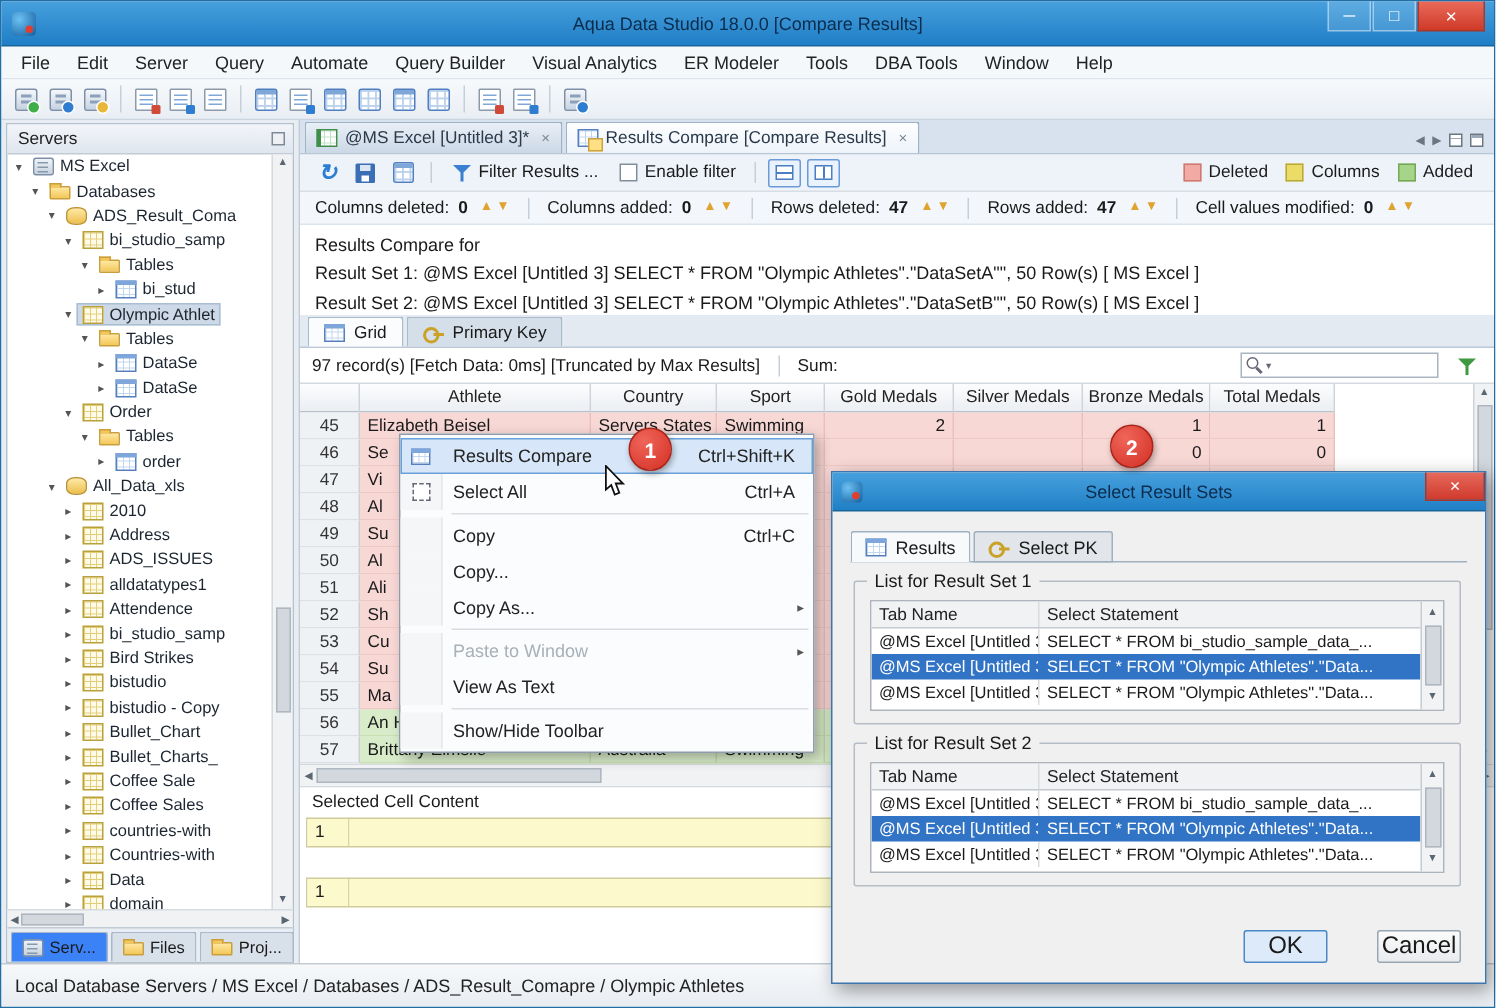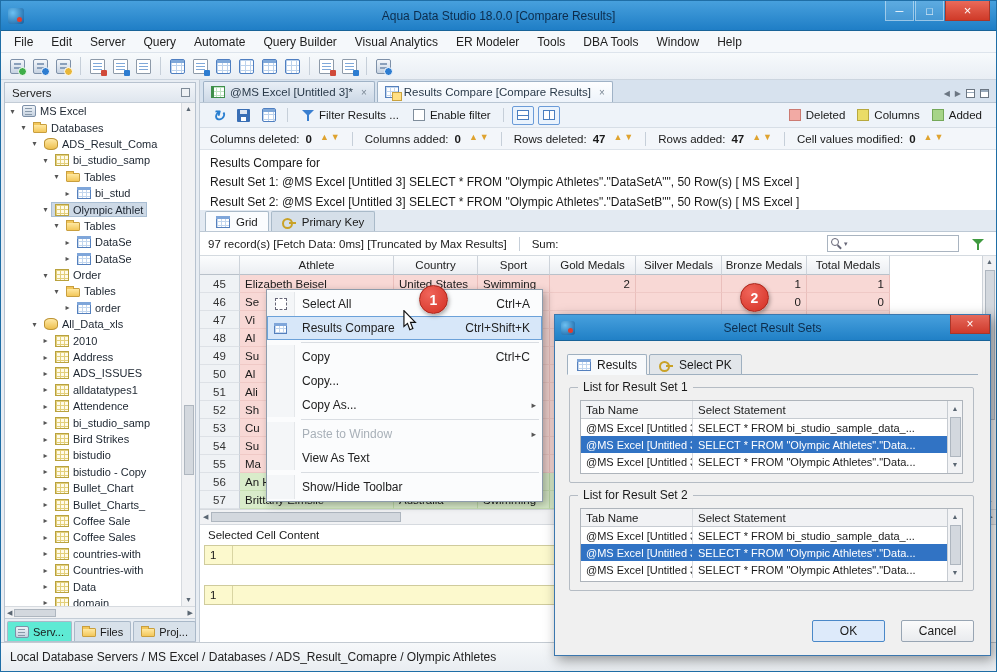--- a/index.html
+++ b/index.html
@@ -63,21 +63,21 @@
 .ti.key{border:none;background:none}
 .ti.key:before{content:"";position:absolute;left:0;top:2px;width:7px;height:7px;border:2px solid #c9a227;border-radius:50%}
 .ti.key:after{content:"";position:absolute;left:7px;top:6px;width:7px;height:2px;background:#c9a227;box-shadow:5px 2px 0 -3px #c9a227}
 .tvscroll{position:absolute;right:0;top:0;bottom:0;width:14px;background:#f1f2f4;border-left:1px solid #d6dadf;display:flex;flex-direction:column;align-items:center;font-size:7px;color:#5a6672}
 .tvscroll .thumb{width:10px;height:70px;background:#d3d8de;border:1px solid #aeb6bf;margin-top:290px}
 .sa{flex:none;line-height:12px}
 .lhscroll{height:12px;background:#f1f2f4;border-top:1px solid #d6dadf;display:flex;align-items:center;font-size:7px;color:#5a6672;padding:0 2px}
 .lhscroll .thumb{width:42px;height:8px;background:#d3d8de;border:1px solid #aeb6bf;margin:0 2px}
 .ltabs{height:23px;display:flex;align-items:flex-end;background:#e8edf3;border-top:1px solid #c3ccd6;padding-left:2px}
 .ltab{height:20px;padding:0 7px;display:flex;align-items:center;gap:4px;font-size:11px;border:1px solid #a9b8c8;border-bottom:none;background:#d8e1ea;margin-right:2px;border-radius:2px 2px 0 0}
-.ltab.active{background:#5eead4}
+.ltab.active{background:#3b82f6}
 
 .docbar{height:23px;background:#d7e2ee;border-bottom:1px solid #b9c6d4;display:flex;align-items:flex-end;padding-left:3px}
 #dtabs{display:flex;align-items:flex-start}
 .dtab{height:21px;display:flex;align-items:center;gap:5px;padding:0 7px;font-size:11.5px;border:1px solid #9fb2c6;border-bottom:none;background:linear-gradient(#e9eff6,#ccd8e6);color:#2a3a4a;margin-right:2px;border-radius:2px 2px 0 0;white-space:nowrap}
 .dtab.active{background:linear-gradient(#fdfeff,#edf3fa)}
 .dtab .x{color:#7a8794;font-size:10px;margin-left:3px}
 .docbar-right{margin-left:auto;display:flex;align-items:center;gap:5px;padding:0 7px 4px 0;color:#6b7682;font-size:8px}
 .nav.sq{width:9px;height:9px;border:1px solid #6b7682;background:linear-gradient(#fff 2px,#9ab 2px 3px,#fff 3px)}
 .nav.sq2{width:9px;height:9px;border:1px solid #6b7682;background:#fff;box-shadow:inset 0 2px 0 #9ab}
 
@@ -176,21 +176,21 @@
 .dth{display:flex;align-items:center;padding-left:5px;font-size:11.5px;color:#222;overflow:hidden;white-space:nowrap}
 .dth.c1,.dtc.c1{width:112px;flex:none;border-right:1px solid #d8dbe0}
 .dth.c2,.dtc.c2{flex:1;min-width:0}
 .dtbody{margin-right:15px}
 .dtr{display:flex;height:17px}
 .dtc{display:flex;align-items:center;padding-left:5px;font-size:11px;overflow:hidden;white-space:nowrap}
 .dtr.sel{background:#3173c4;color:#fff}
 .dtr.sel .dtc.c1{border-right-color:#3173c4}
 .dvscroll{position:absolute;right:0;top:0;bottom:0;width:15px;background:#f2f3f5;border-left:1px solid #c6cbd1;display:flex;flex-direction:column;align-items:center;font-size:7px;color:#5a6672;justify-content:space-between;padding:2px 0}
 .dvscroll .sthumb{width:11px;flex:1;margin:2px 0;background:#d3d8de;border:1px solid #aeb6bf}
-.btn{position:absolute;bottom:13px;width:73px;height:22px;display:flex;align-items:center;justify-content:center;font-size:12px;border:1px solid #98a5b3;background:linear-gradient(#fbfbfb,#e9ebee);border-radius:2px}
+.btn{position:absolute;bottom:13px;width:56px;height:22px;display:flex;align-items:center;justify-content:center;font-size:16px;border:1px solid #98a5b3;background:linear-gradient(#fbfbfb,#e9ebee);border-radius:2px}
 .btn.ok{right:105px;border-color:#4a88c8;background:#ddeafa}
 .btn.cancel{right:16px}
 
 .badge{position:absolute;width:29px;height:29px;border-radius:50%;background:radial-gradient(circle at 35% 30%,#f0655a,#d32f23);color:#fff;font-weight:bold;font-size:14px;display:flex;align-items:center;justify-content:center;border:1px solid #a82318;box-shadow:1px 2px 4px rgba(0,0,0,.35);z-index:60}
 #badge1{left:418px;top:284px}
 #badge2{left:739px;top:282px}
 .cursor{position:absolute;left:402px;top:309px;z-index:70}
 </style>
 </head>
 <body>
@@ -683,21 +683,21 @@
             <div class="gh" style="width: 72px;">Sport</div>
             <div class="gh" style="width: 86px;">Gold Medals</div>
             <div class="gh" style="width: 86px;">Silver Medals</div>
             <div class="gh" style="width: 85px;">Bronze Medals</div>
             <div class="gh" style="width: 83px;">Total Medals</div>
           </div>
         <div id="grows">
             <div class="gr deleted">
               <div class="gc num" style="width: 40px;">45</div>
               <div class="gc" style="width: 154px;">Elizabeth Beisel</div>
-              <div class="gc" style="width: 84px;">United States</div>
+              <div class="gc" style="width: 84px;">Servers States</div>
               <div class="gc" style="width: 72px;">Swimming</div>
               <div class="gc r" style="width: 86px;">2</div>
               <div class="gc r" style="width: 86px;"></div>
               <div class="gc r" style="width: 85px;">1</div>
               <div class="gc r" style="width: 83px;">1</div>
             </div>
             <div class="gr deleted">
               <div class="gc num" style="width: 40px;">46</div>
               <div class="gc" style="width: 154px;">Se</div>
               <div class="gc" style="width: 84px;"></div>
@@ -848,33 +848,33 @@
       </div>
 
     </div>
   </div>
 
   <div class="statusbar">
     <span>Local Database Servers / MS Excel / Databases / ADS_Result_Comapre / Olympic Athletes</span>
   </div>
 
   <div class="ctxmenu" id="ctxmenu">
+      <div class="cm-item hl">
+        <span class="cm-gut">
+          <i class="ti table"></i>
+        </span>
+        <span class="cm-lab">Results Compare</span>
+        <span class="cm-sh">Ctrl+Shift+K</span>
+      </div>
       <div class="cm-item">
         <span class="cm-gut">
           <i class="ic-selall"></i>
         </span>
         <span class="cm-lab">Select All</span>
         <span class="cm-sh">Ctrl+A</span>
-      </div>
-      <div class="cm-item hl">
-        <span class="cm-gut">
-          <i class="ti table"></i>
-        </span>
-        <span class="cm-lab">Results Compare</span>
-        <span class="cm-sh">Ctrl+Shift+K</span>
       </div>
       <div class="cm-sep"></div>
       <div class="cm-item">
         <span class="cm-gut"></span>
         <span class="cm-lab">Copy</span>
         <span class="cm-sh">Ctrl+C</span>
       </div>
       <div class="cm-item">
         <span class="cm-gut"></span>
         <span class="cm-lab">Copy...</span>

